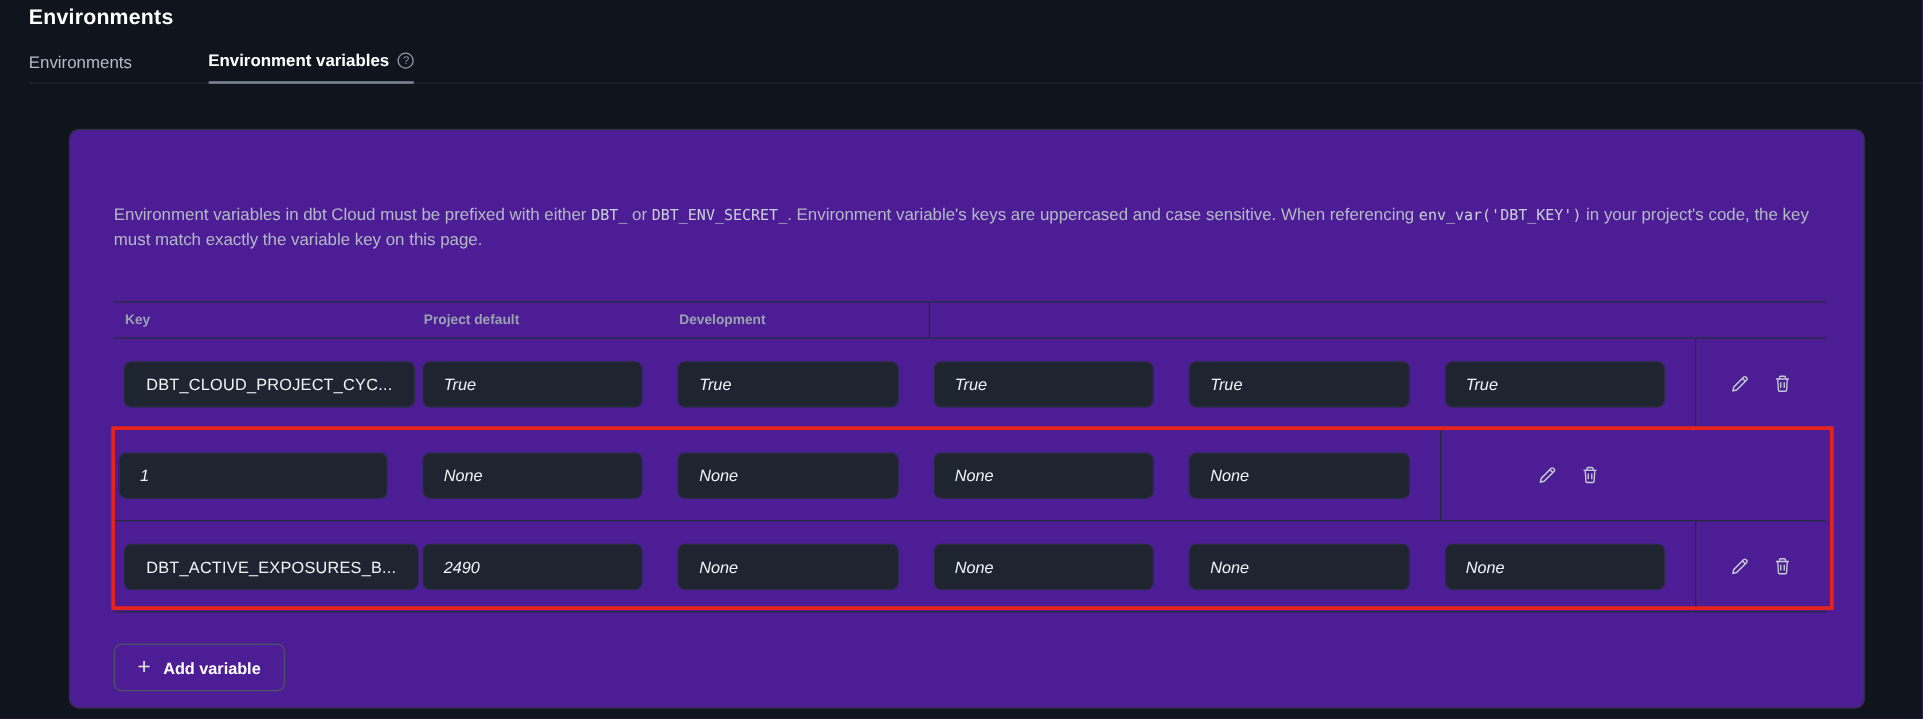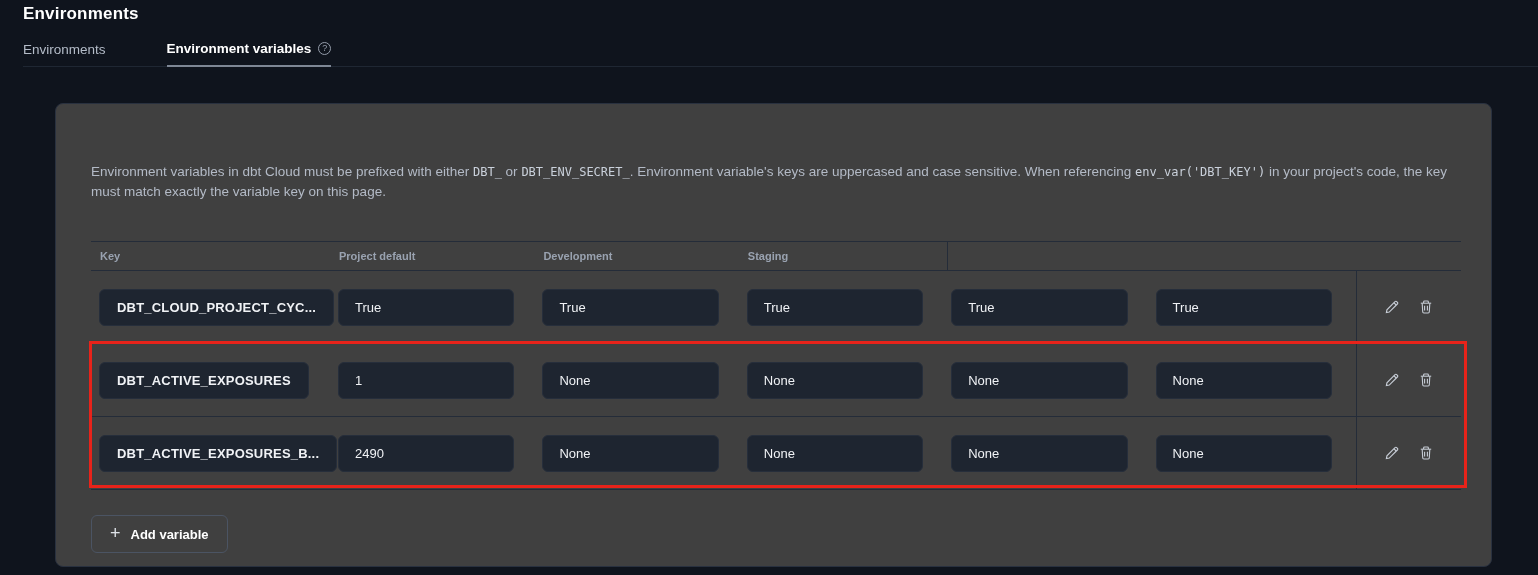--- a/index.html
+++ b/index.html
@@ -27,21 +27,21 @@
     color: #ffffff; font-weight: 700;
     border-bottom: 2px solid #7e8795; margin-bottom: -1px; margin-left: 36px;
   }
   .help-circle {
     width: 13px; height: 13px; border: 1px solid #949caa; border-radius: 50%;
     font-size: 9px; line-height: 1; color: #949caa; font-weight: 400;
     display: inline-flex; align-items: center; justify-content: center;
   }
   .card {
     margin: 36px 46px 0 55px; height: 464px;
-    background: #404040;
+    background: #4c1d95;
     border: 1px solid #29313f; border-radius: 8px;
     padding: 58px 35px 0 35px;
   }
   .description {
     font-size: 13.5px; line-height: 20px; color: #b3bac6; max-width: 1370px;
   }
   .description .mono {
     font-family: "DejaVu Sans Mono", "Liberation Mono", monospace;
     font-size: 12px; color: #cad1db;
   }
@@ -57,26 +57,26 @@
   }
   .hcell {
     font-size: 11px; font-weight: 700; color: #99a2b0;
     display: flex; align-items: center;
   }
   .hcell.key { padding-left: 9px; }
   .hcell.val { padding-left: 5px; text-align: center; }
   .trow.datarow { height: 73px; border-bottom: 1px solid #242c39; }
   .cell { display: flex; align-items: center; }
   .cell.key { padding-left: 8px; }
-  .cell.val { padding-left: 4px; }
+  .cell.val { padding-left: 4px; font-style: italic; }
   .pill {
     background: #1e2530; border: 1px solid #262e3b; border-radius: 6px;
     height: 37px; display: flex; align-items: center; font-size: 13px; color: #f0f2f5;
   }
-  .pill.keypill { padding: 17px 17px; font-weight: 700; letter-spacing: .2px; white-space: nowrap; }
+  .pill.keypill { padding: 17px 17px; font-weight: 400; letter-spacing: .2px; white-space: nowrap; }
   .pill.valpill { width: calc(100% - 24px); padding: 0 16px; }
   .cell.actions, .hcell.actions {
     border-left: 1px solid #242c39;
     justify-content: center; gap: 18px;
   }
   .icon-btn {
     background: none; border: none; padding: 0; margin: 0; cursor: pointer;
     color: #c6ccd5; display: flex; align-items: center;
   }
   .icon-btn svg { display: block; }
@@ -115,21 +115,20 @@
   <div class="description">
     <span>Environment variables in dbt Cloud must be prefixed with either </span><span class="mono">DBT_</span><span> or </span><span class="mono">DBT_ENV_SECRET_</span><span>. Environment variable's keys are uppercased and case sensitive. When referencing </span><span class="mono">env_var('DBT_KEY')</span><span> in your project's code, the key must match exactly the variable key on this page.</span>
   </div>
 
   <div class="var-table">
 
     <div class="trow header">
       <div class="hcell key">Key</div>
       <div class="hcell val">Project default</div>
       <div class="hcell val">Development</div>
-      <div class="hcell val">Staging</div>
       <div class="hcell actions"></div>
     </div>
 
     <div class="trow datarow">
       <div class="cell key">
           <div class="pill keypill">DBT_CLOUD_PROJECT_CYC...</div>
         </div>
       <div class="cell val">
           <div class="pill valpill">True</div>
         </div>
@@ -161,23 +160,20 @@
               <path d="M5.6 4V2.9c0-.5.4-.9.9-.9h3c.5 0 .9.4.9.9V4"></path>
               <path d="M4.2 4.4l.5 8.4c0 .7.6 1.2 1.2 1.2h4.2c.7 0 1.2-.5 1.2-1.2l.5-8.4"></path>
               <path d="M6.6 6.8v4.6M9.4 6.8v4.6"></path>
             </svg>
           </span>
         </button>
       </div>
     </div>
 
     <div class="trow datarow">
-      <div class="cell key">
-          <div class="pill keypill">DBT_ACTIVE_EXPOSURES</div>
-        </div>
       <div class="cell val">
           <div class="pill valpill">1</div>
         </div>
       <div class="cell val">
           <div class="pill valpill">None</div>
         </div>
       <div class="cell val">
           <div class="pill valpill">None</div>
         </div>
       <div class="cell val">

